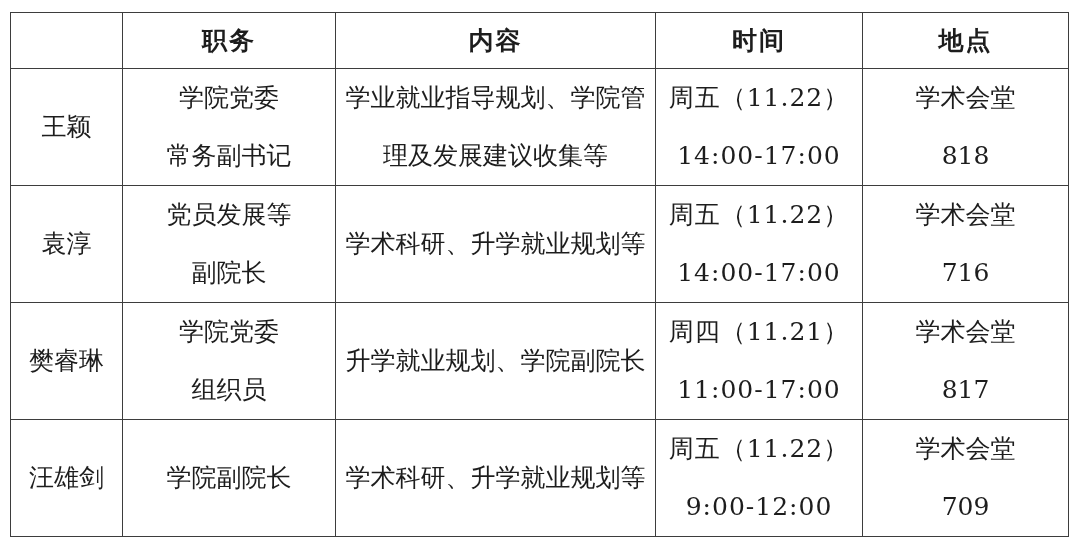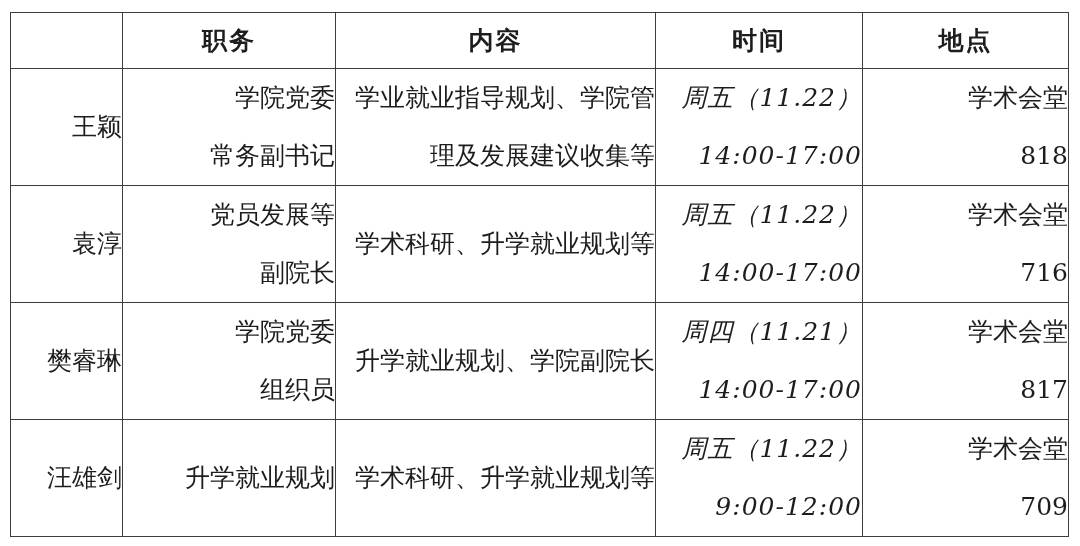--- a/index.html
+++ b/index.html
@@ -28,29 +28,28 @@
   .schedule-table thead th {
     font-size: 25px;
     font-weight: bold;
     letter-spacing: 2px;
   }
   .schedule-table tbody tr { height: 116px; }
   .schedule-table tbody td {
     font-size: 25px;
     font-weight: normal;
     line-height: 58px;
-    text-align: right;
   }
   .col-name  { width: 112px; }
   .col-pos   { width: 213px; }
   .col-cont  { width: 320px; }
   .col-time  { width: 207px; }
   .col-place { width: 206px; }
   .cell-place { font-weight: bold; }
-  .cell-time { letter-spacing: 1px; font-style: italic; }
+  .cell-time { letter-spacing: 1px; }
 </style>
 </head>
 <body>
 
 <table class="schedule-table">
   <colgroup>
     <col class="col-name">
     <col class="col-pos">
     <col class="col-cont">
     <col class="col-time">
@@ -86,27 +85,27 @@
 14:00-17:00</td>
       <td class="cell-place">学术会堂
 716</td>
     </tr>
     <tr>
       <td>樊睿琳</td>
       <td>学院党委
 组织员</td>
       <td>升学就业规划、学院副院长</td>
       <td class="cell-time">周四（11.21）
-14:00-17:00</td>
+11:00-17:00</td>
       <td class="cell-place">学术会堂
 817</td>
     </tr>
     <tr>
       <td>汪雄剑</td>
-      <td>升学就业规划</td>
+      <td>学院副院长</td>
       <td>学术科研、升学就业规划等</td>
       <td class="cell-time">周五（11.22）
 9:00-12:00</td>
       <td class="cell-place">学术会堂
 709</td>
     </tr>
   </tbody>
 </table>
 
 </body></html>

